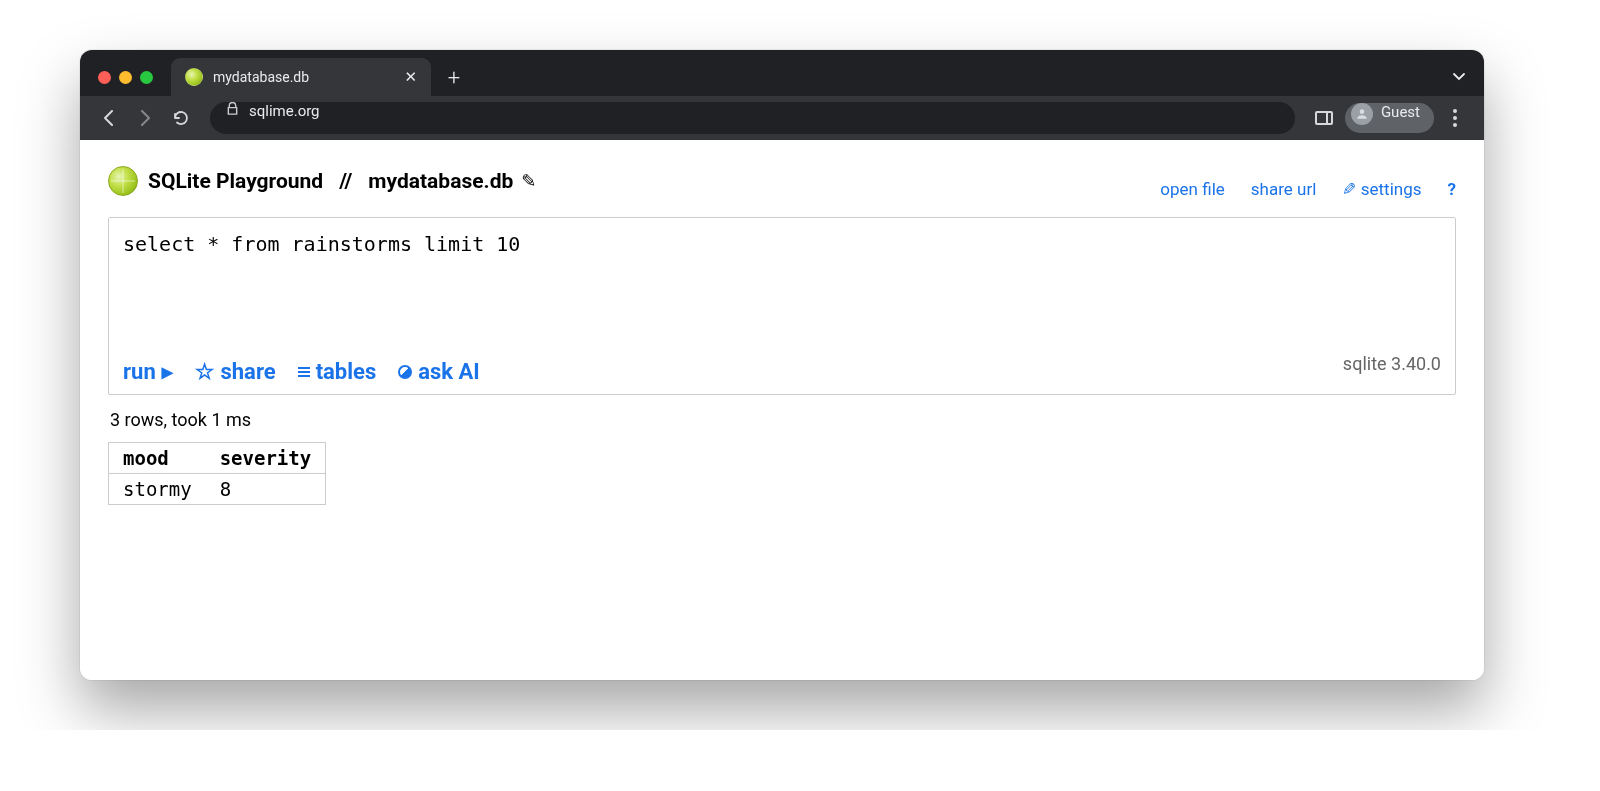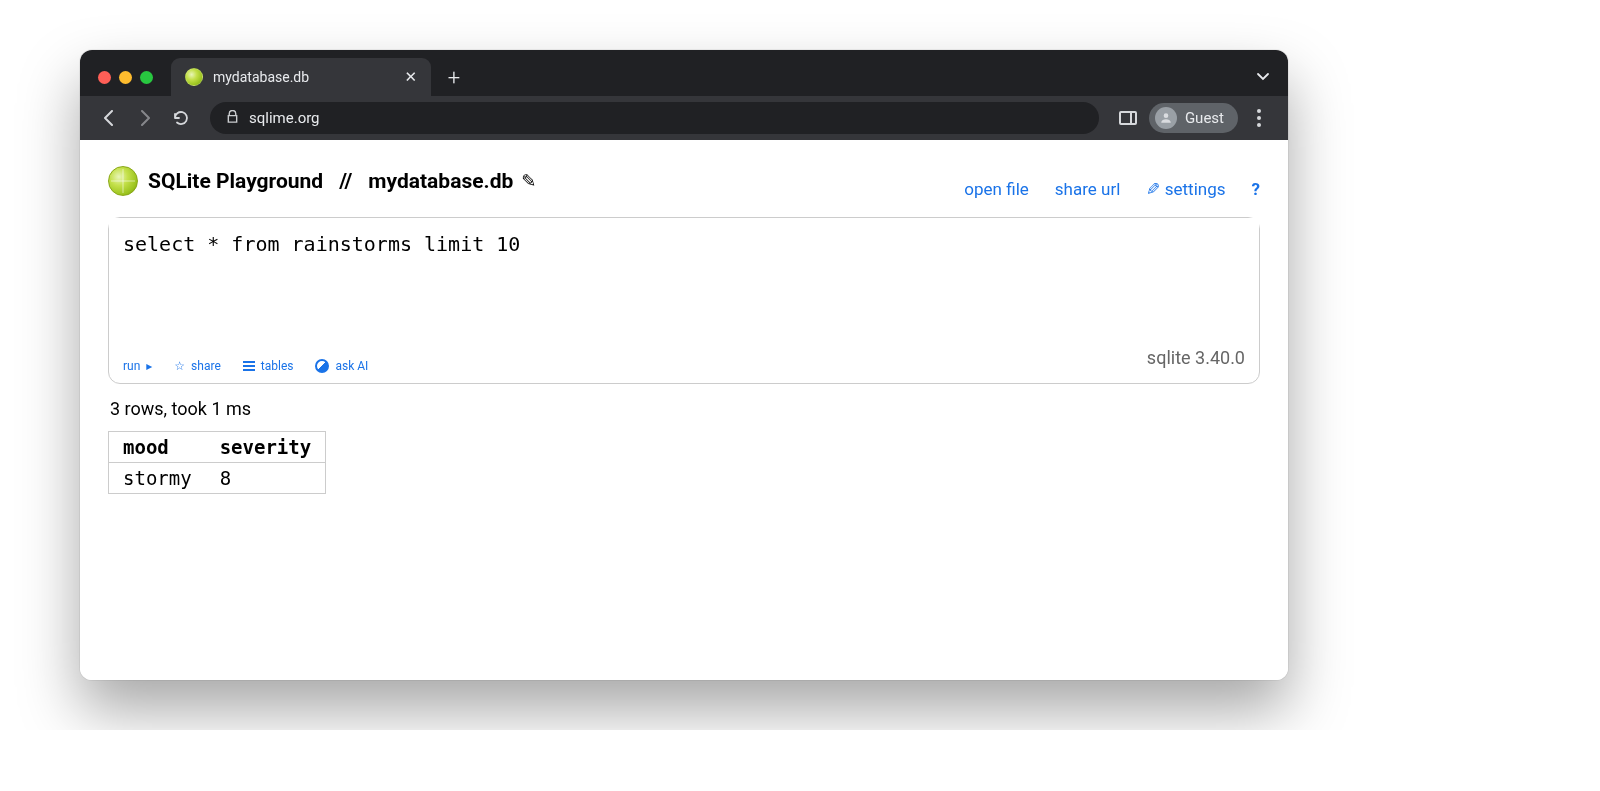--- a/index.html
+++ b/index.html
@@ -14,21 +14,21 @@
   * { box-sizing: border-box; }
   body {
     margin: 0;
     padding: 50px 80px;
     background: #fff;
     font-family: -apple-system, BlinkMacSystemFont, "Segoe UI", Roboto, Helvetica, Arial, sans-serif;
     font-size: 15px;
     color: #000;
   }
   .window {
-    width: 1208px;
+    width: 1404px;
     border-radius: 12px;
     overflow: hidden;
     box-shadow: 0 30px 60px rgba(0,0,0,0.35), 0 0 0 1px rgba(0,0,0,0.05);
     background: #fff;
   }
   
   .tabstrip {
     display: flex;
     align-items: center;
     background: var(--chrome-bg);
@@ -80,35 +80,34 @@
     color: var(--chrome-text);
     width: 30px; height: 30px;
     display: flex; align-items: center; justify-content: center;
     font-size: 20px;
     opacity: 0.9;
   }
   .nav-btn.dim { opacity: 0.45; }
   .omnibox {
     flex: 1;
     display: flex;
-    align-items: center;
     gap: 10px;
     background: var(--chrome-bg);
     height: 32px;
     border-radius: 16px;
     padding: 0 16px;
     color: var(--chrome-text);
     font-size: 15px;
     margin: 0 8px;
   }
   .lock-icon { font-size: 13px; opacity: 0.85; }
   .panel-icon { width: 18px; height: 14px; border: 2px solid var(--chrome-text); border-radius: 2px; position: relative; }
   .panel-icon::after { content: ""; position: absolute; right: 3px; top: 0; bottom: 0; width: 2px; background: var(--chrome-text); }
   .guest-pill {
-    display: flex; align-items: center; gap: 8px;
+    display: flex; align-items: flex-start; gap: 8px;
     background: #5f6368;
     height: 30px;
     border-radius: 15px;
     padding: 0 14px 0 6px;
     color: var(--chrome-text);
   }
   .avatar-circle {
     width: 22px; height: 22px; border-radius: 50%;
     background: #9aa0a6;
     display: flex; align-items: center; justify-content: center;
@@ -150,41 +149,41 @@
     color: var(--link-blue);
     text-decoration: none;
     font-size: 17px;
     cursor: pointer;
     margin-top: 17px;
   }
   .header-links .q { font-weight: 700; }
   
   .editor-box {
     border: 1px solid var(--gray-border);
-    border-radius: 12px;
+    border-radius: 2px;
   }
   .sql-area {
     width: 100%;
     min-height: 110px;
     padding: 12px 14px;
     font-family: ui-monospace, SFMono-Regular, "SF Mono", Menlo, Consolas, monospace;
     font-size: 20px;
     border: none;
     outline: none;
     resize: none;
     white-space: pre;
     line-height: 1.4;
   }
   .editor-actions {
     display: flex;
     align-items: center;
     gap: 22px;
     padding: 10px 14px 10px 14px;
   }
-  .action-link { display: inline-flex; align-items: center; gap: 6px; font-size: 12px; }
+  .action-link { display: inline-flex; align-items: center; gap: 6px; font-size: 22px; font-weight: bold; }
   .editor-spacer { flex: 1; }
   .sqlite-version { color: var(--gray-text); font-size: 18px; }
   
   .status-line { margin: 14px 0 12px 2px; font-size: 18px; }
   
   table.results {
     border-collapse: collapse;
     font-family: ui-monospace, SFMono-Regular, "SF Mono", Menlo, Consolas, monospace;
     font-size: 19px;
   }

